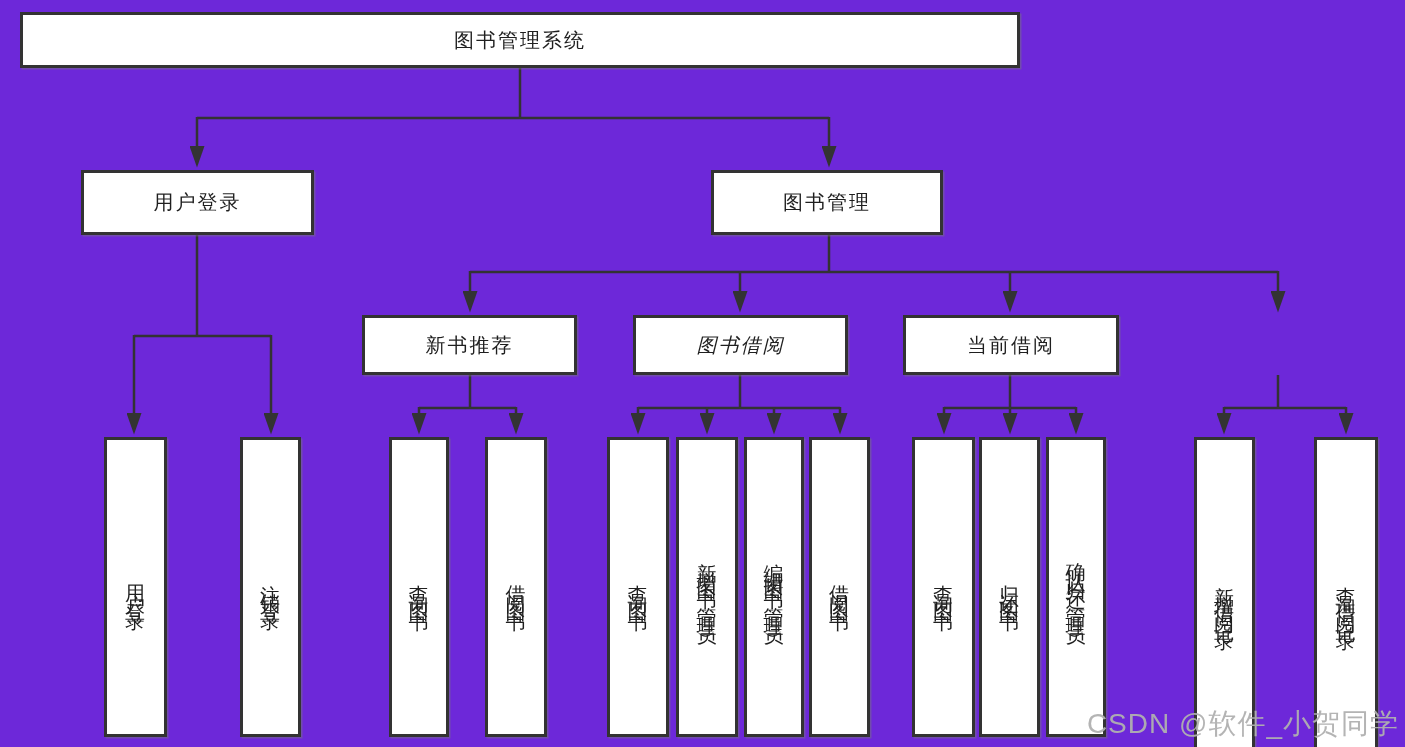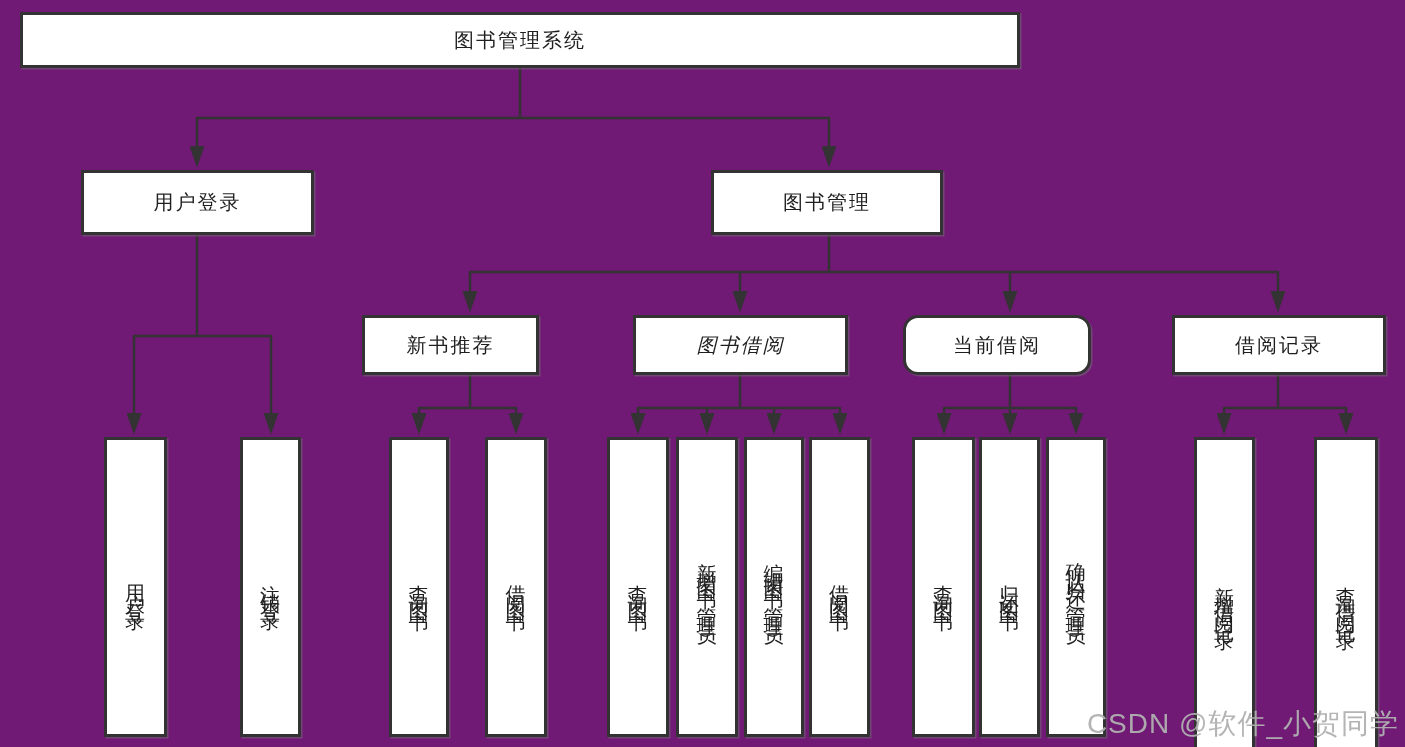--- a/index.html
+++ b/index.html
@@ -3,21 +3,21 @@
 <meta charset="utf-8">
 <style>
   * { margin: 0; padding: 0; box-sizing: border-box; }
   html, body { background: #ffffff; }
   body { font-family: "Liberation Sans", "DejaVu Sans", sans-serif; }
 
   .canvas {
     position: relative;
     width: 1405px;
     height: 747px;
-    background: #701a75;
+    background: #6d28d9;
     overflow: hidden;
   }
 
   svg.wires {
     position: absolute;
     left: 0; top: 0;
     width: 1405px; height: 747px;
     z-index: 1;
   }
 
@@ -107,24 +107,23 @@
       <path d="M1224,407 V413" marker-end="url(#arw)"></path>
       <path d="M1346,407 V413" marker-end="url(#arw)"></path>
     </g>
   </svg>
 
   <div class="box" style="left:20px; top:12px; width:1000px; height:56px;">图书管理系统</div>
 
   <div class="box" style="left:81px; top:170px; width:233px; height:65px;">用户登录</div>
   <div class="box" style="left:711px; top:170px; width:232px; height:65px;text-align:right;">图书管理</div>
 
-  <div class="box" style="left:362px; top:315px; width:177px; height:60px;">新书推荐</div>
+  <div class="box" style="left:362px; top:315px; width:215px; height:60px;">新书推荐</div>
   <div class="box" style="left:633px; top:315px; width:215px; height:60px;font-style:italic;">图书借阅</div>
-  <div class="box" style="left:903px; top:315px; width:188px; height:60px;border-radius:15px;">当前借阅</div>
-  <div class="box" style="left:1172px; top:315px; width:214px; height:60px;">借阅记录</div>
+  <div class="box" style="left:903px; top:315px; width:216px; height:60px;">当前借阅</div>
 
   <div class="box leaf" style="left:104px; top:437px; width:63px; height:300px;">用户登录</div>
   <div class="box leaf" style="left:240px; top:437px; width:61px; height:300px;">注销登录</div>
 
   <div class="box leaf" style="left:389px; top:437px; width:60px; height:300px;">查询图书</div>
   <div class="box leaf" style="left:485px; top:437px; width:62px; height:300px;">借阅图书</div>
 
   <div class="box leaf" style="left:607px; top:437px; width:62px; height:300px;">查询图书</div>
   <div class="box leaf" style="left:676px; top:437px; width:62px; height:300px;">新增图书（管理员）</div>
   <div class="box leaf" style="left:744px; top:437px; width:60px; height:300px;">编辑图书（管理员）</div>

